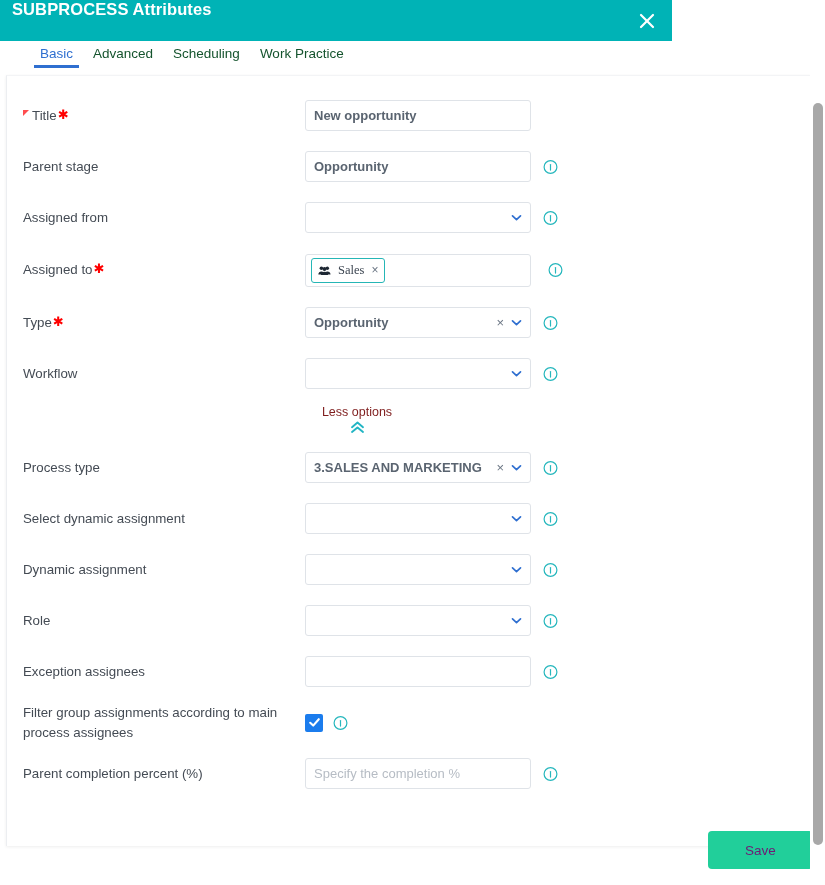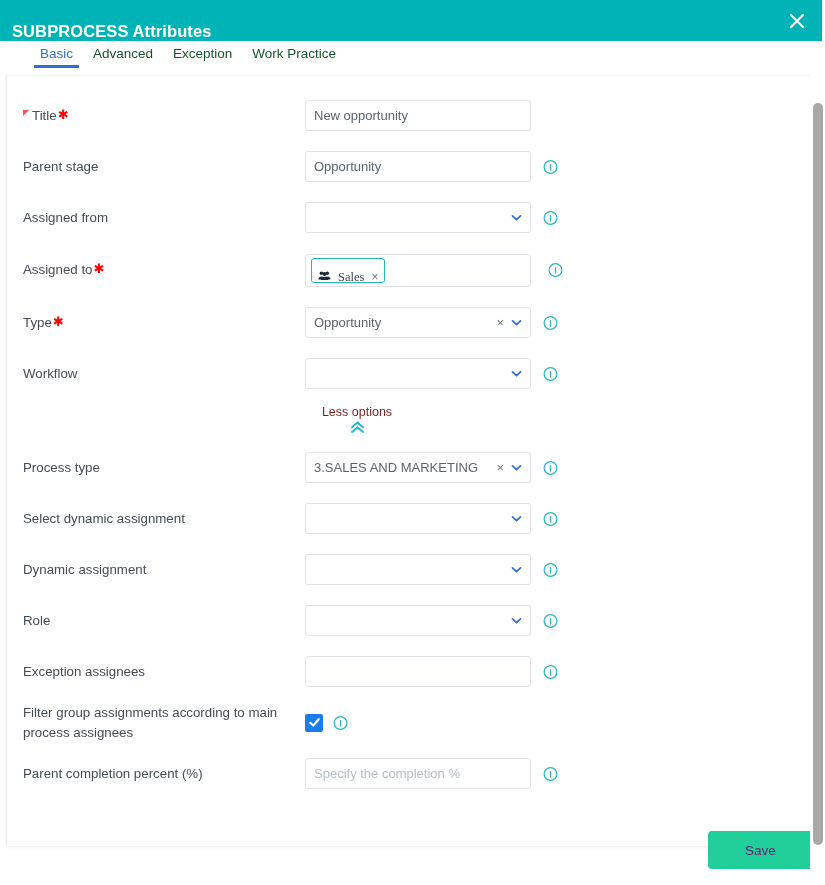--- a/index.html
+++ b/index.html
@@ -15,24 +15,24 @@
     position: relative;
     width: 825px;
     height: 885px;
     background: #ffffff;
   }
 
   
   .modal-header {
     position: absolute;
     top: 0; left: 0;
-    width: 822px; height: 41px;
+    width: 672px; height: 41px;
     background: #00b3b6;
     display: flex;
-    align-items: flex-end;
+    align-items: flex-start;
   }
   .modal-title {
     margin-left: 12px;
     color: #ffffff;
     font-size: 16.5px;
     font-weight: bold;
     letter-spacing: 0.1px;
     white-space: nowrap;
   }
   .close-btn {
@@ -137,45 +137,46 @@
     border-radius: 3px;
     background: #fff;
     display: flex;
     align-items: center;
     padding: 0 8px;
     font-size: 13px;
     color: #5a6470;
     cursor: text;
   }
   .field.select { cursor: pointer; }
-  .field .value { flex: 1; white-space: nowrap; overflow: hidden; }
+  .field .value { flex: 1; white-space: nowrap; overflow: hidden; font-weight: bold; }
   .field .placeholder { flex: 1; color: #b6bcc4; }
 
   .clear-x {
     color: #6b7684;
     font-size: 13px;
     margin-right: 7px;
     cursor: pointer;
     line-height: 1;
   }
   .chev {
     width: 11px; height: 11px;
     flex: 0 0 11px;
     cursor: pointer;
   }
   .chev svg { display: block; }
 
   
   .field.tagfield { padding: 0 5px; height: 33px; }
   .chip {
     display: inline-flex;
+    align-items: center;
     height: 25px;
     border: 1px solid #25b6b6;
     border-radius: 3px;
-    padding: 11px 6px;
+    padding: 4px 6px;
     background: #ffffff;
     font-size: 12px;
     color: #3b4450;
   }
   .chip .grp { margin-right: 7px; display: flex; }
   .chip .chip-label { font-family: "Liberation Serif", serif; font-size: 12.5px; }
   .chip .chip-x { margin-left: 7px; color: #6b7684; font-size: 12px; cursor: pointer; }
 
   
   .info {
@@ -259,21 +260,21 @@
       <svg width="20" height="20" viewBox="0 0 20 20">
         <line x1="4" y1="4" x2="16" y2="16" stroke="#ffffff" stroke-width="2.2" stroke-linecap="round"></line>
         <line x1="16" y1="4" x2="4" y2="16" stroke="#ffffff" stroke-width="2.2" stroke-linecap="round"></line>
       </svg>
     </div>
   </div>
 
   <div class="tabbar">
     <div class="tab active">Basic</div>
     <div class="tab">Advanced</div>
-    <div class="tab">Exception</div>
+    <div class="tab">Scheduling</div>
     <div class="tab">Work Practice</div>
   </div>
 
   <div class="panel">
     <div class="form">
 
       <div class="row">
         <div class="label">
           <span class="flagmark"></span><span>Title</span><span class="req">✱</span>
         </div>

